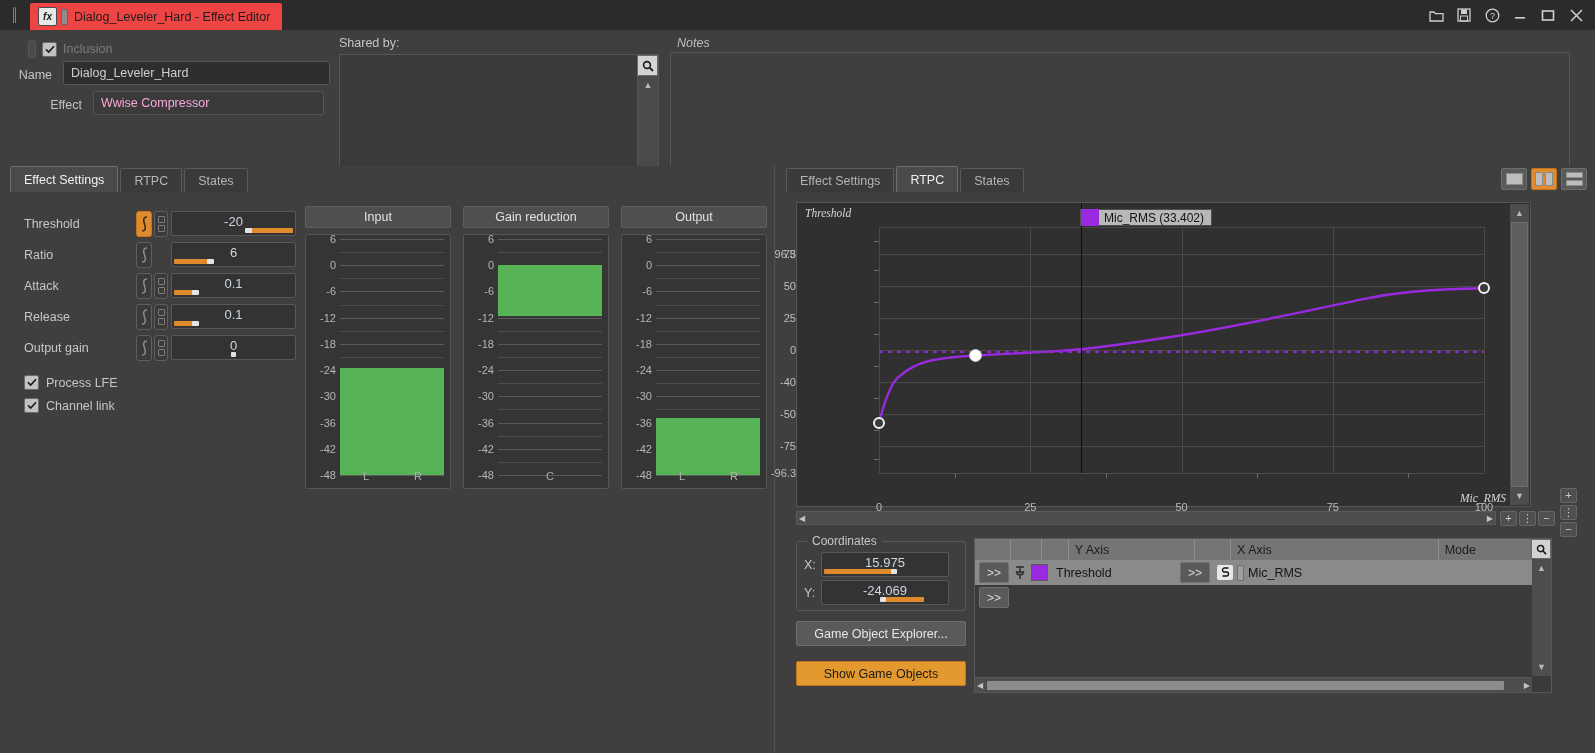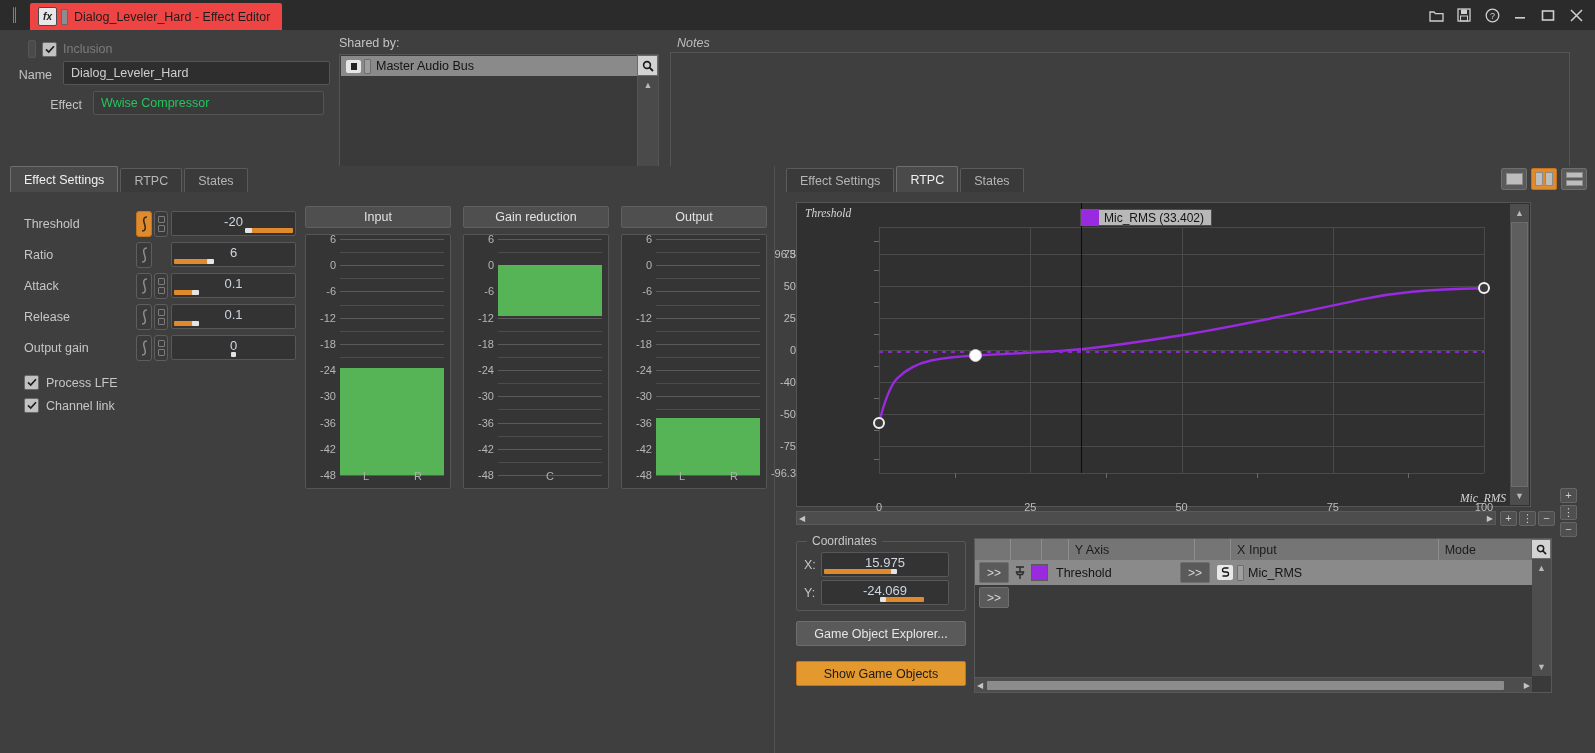--- a/index.html
+++ b/index.html
@@ -30,21 +30,21 @@
   .topform{position:absolute;left:0;top:30px;width:1595px;height:136px;background:#3f3f3f;}
   .chk{width:13px;height:13px;background:#c2c2c2;border:1px solid #6a6a6a;border-radius:2px;display:inline-flex;
        align-items:center;justify-content:center;vertical-align:middle;}
   .chk svg{display:block;}
   .inclusion-row{position:absolute;left:28px;top:10px;display:flex;align-items:center;gap:6px;}
   .inclusion-row .lbl{color:#7c7c7c;font-size:12.5px;}
   .tinybar{width:6px;height:16px;background:#4a4a4a;border:1px solid #565656;border-radius:2px;}
   .lbl-right{position:absolute;text-align:right;color:#c3c3c3;font-size:12.5px;}
   .tfield{position:absolute;background:#2e2e2e;border:1px solid #555;border-radius:2px;color:#cfcfcf;
           font-size:12.5px;display:flex;align-items:center;padding-left:7px;box-sizing:border-box;}
-  .tfield.ro{background:#3a3a3a;color:#22c55e;}
+  .tfield.ro{background:#3a3a3a;color:#f9a8d4;}
 
   .sharedby-lbl{position:absolute;left:339px;top:6px;color:#c3c3c3;}
   .sharedbox{position:absolute;left:339px;top:24px;width:320px;height:138px;background:#3a3a3a;border:1px solid #555;box-sizing:border-box;}
   .sb-row{position:absolute;left:1px;top:1px;width:300px;height:20px;background:#8a8a8a;display:flex;align-items:center;padding-left:5px;color:#141414;font-size:12.5px;}
   .busicon{width:15px;height:13px;background:#e6e6e6;border-radius:2px;position:relative;margin-right:3px;display:flex;align-items:center;justify-content:center;}
   .busicon:before{content:"";width:6px;height:7px;background:#222;display:block;}
   .vbarmini{width:5px;height:13px;background:#9e9e9e;border:1px solid #6d6d6d;margin-right:5px;border-radius:1px;}
   .sb-search{position:absolute;right:0;top:0;width:21px;height:21px;background:#d3d3d3;border:1px solid #6a6a6a;box-sizing:border-box;
              display:flex;align-items:center;justify-content:center;}
   .sb-scroll{position:absolute;right:0;top:21px;width:20px;bottom:0;background:#4a4a4a;border-left:1px solid #555;}
@@ -215,25 +215,20 @@
     </div>
 
     <div class="lbl-right" style="left:0;top:38px;width:52px;">Name</div>
     <div class="tfield" style="left:63px;top:31px;width:267px;height:24px;">Dialog_Leveler_Hard</div>
 
     <div class="lbl-right" style="left:0;top:68px;width:82px;">Effect</div>
     <div class="tfield ro" style="left:93px;top:61px;width:231px;height:24px;">Wwise Compressor</div>
 
     <div class="sharedby-lbl">Shared by:</div>
     <div class="sharedbox">
-      <div class="sb-row">
-        <span class="busicon"></span>
-        <span class="vbarmini"></span>
-        <span>Master Audio Bus</span>
-      </div>
       <div class="sb-search">
         <svg width="12" height="12" viewBox="0 0 12 12">
             <circle cx="5" cy="5" r="3.4" fill="none" stroke="#1a1a1a" stroke-width="1.6"></circle>
             <path d="M7.6 7.6 L11 11" stroke="#1a1a1a" stroke-width="1.8"></path>
           </svg>
       </div>
       <div class="sb-scroll">
         <div class="sc-arrow" style="top:0;">▲</div>
         <div class="sc-arrow" style="bottom:0;">▼</div>
       </div>
@@ -633,21 +628,21 @@
     <div class="btn" style="position:absolute;left:18px;top:455px;width:170px;height:25px;">Game Object Explorer...</div>
     <div class="btn orange" style="position:absolute;left:18px;top:487px;width:170px;height:25px;margin-top:8px;">Show Game Objects</div>
 
     <div class="tablebox">
       <div class="thead">
         <div class="th" style="width:38px;"></div>
         <div class="th" style="width:33px;"></div>
         <div class="th" style="width:28px;"></div>
         <div class="th" style="width:135px;">Y Axis</div>
         <div class="th" style="width:38px;"></div>
-        <div class="th" style="width:222px;">X Input</div>
+        <div class="th" style="width:222px;">X Axis</div>
         <div class="th" style="width:120px;border-right:none;">Mode</div>
       </div>
 
       <div class="trow sel" style="top:21px;">
         <span class="xbtn">&gt;&gt;</span>
         <span class="pinicon">
           <svg width="12" height="14" viewBox="0 0 12 14">
               <path d="M2 1h8M6 1v5M2.5 6h7l-1 2.5h-5zM6 8.5v4.5" stroke="#2a2a2a" stroke-width="1.4" fill="none"></path>
             </svg>
         </span>

